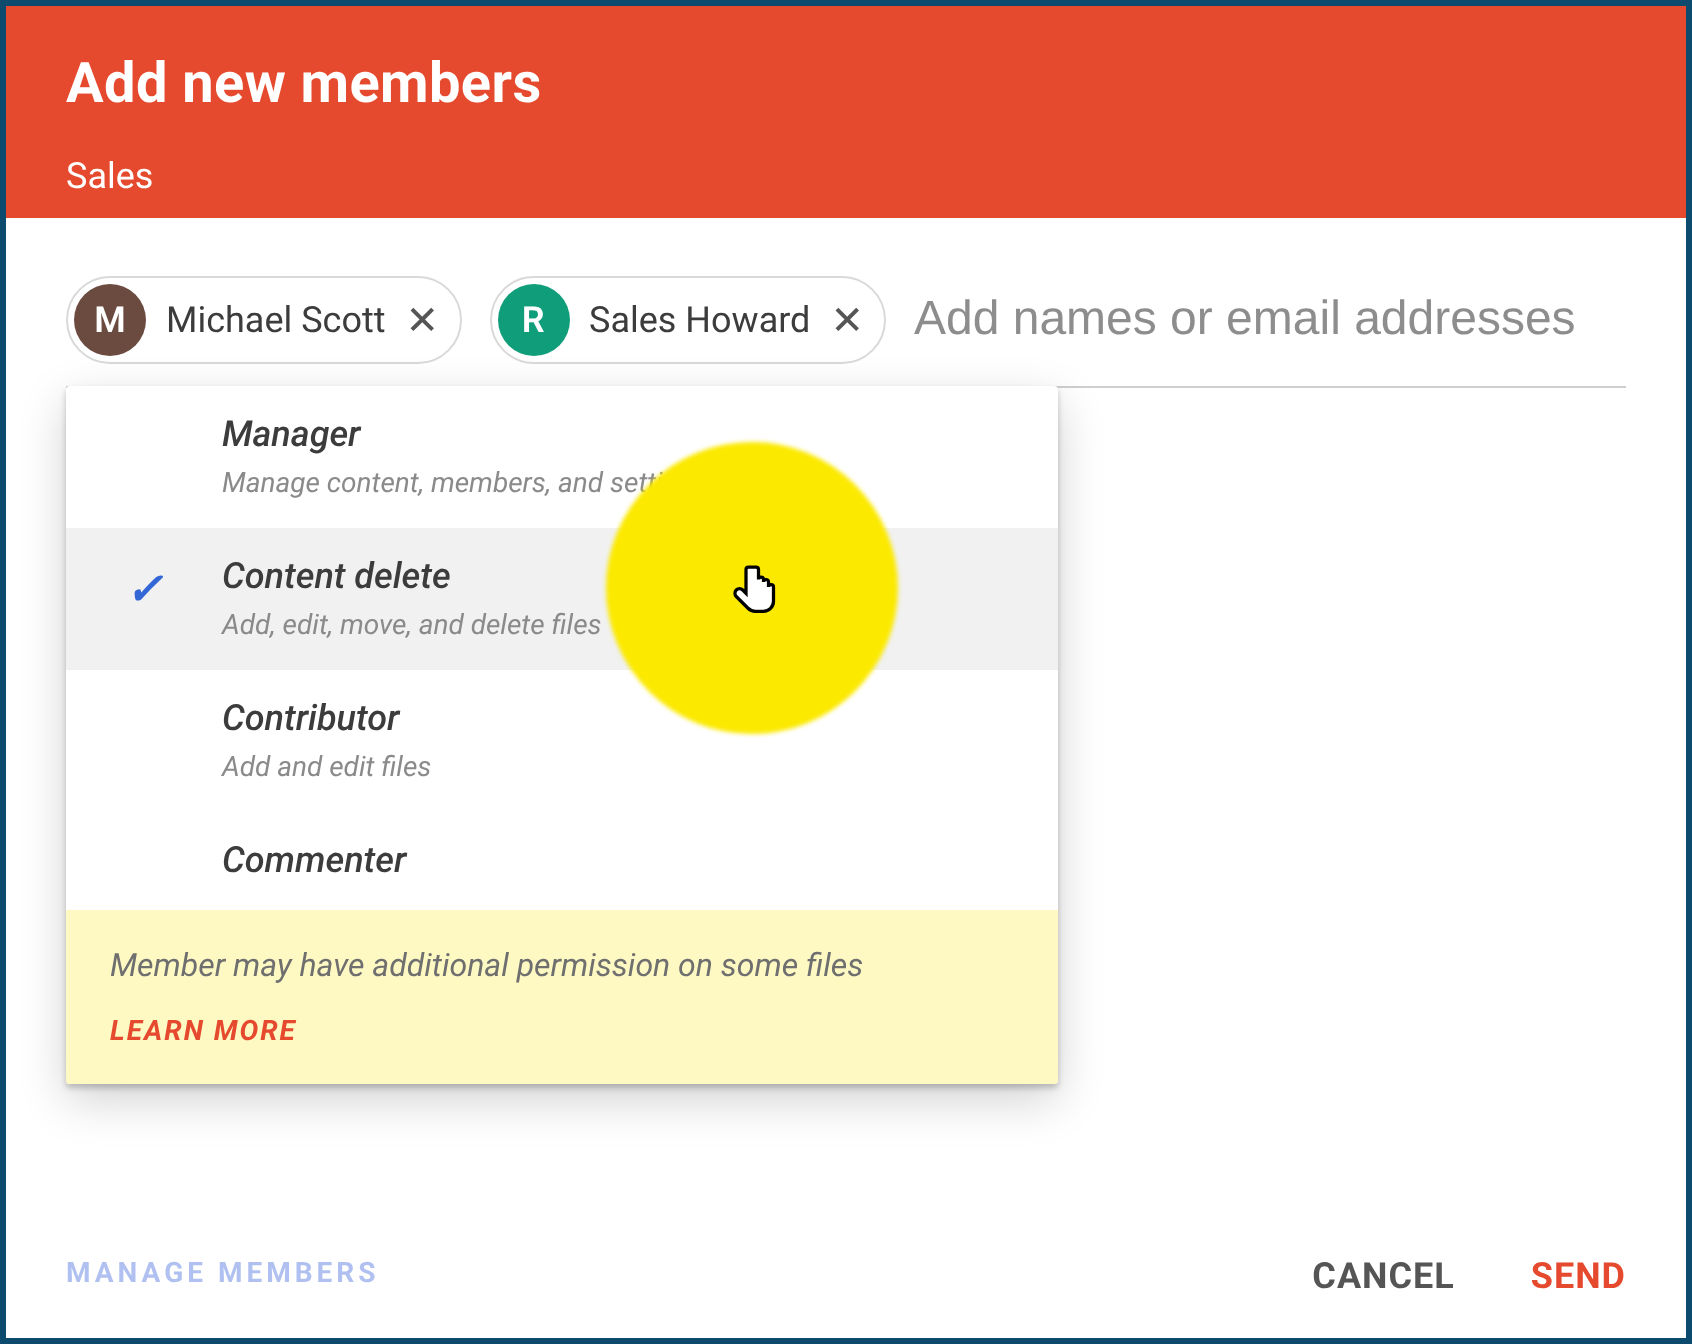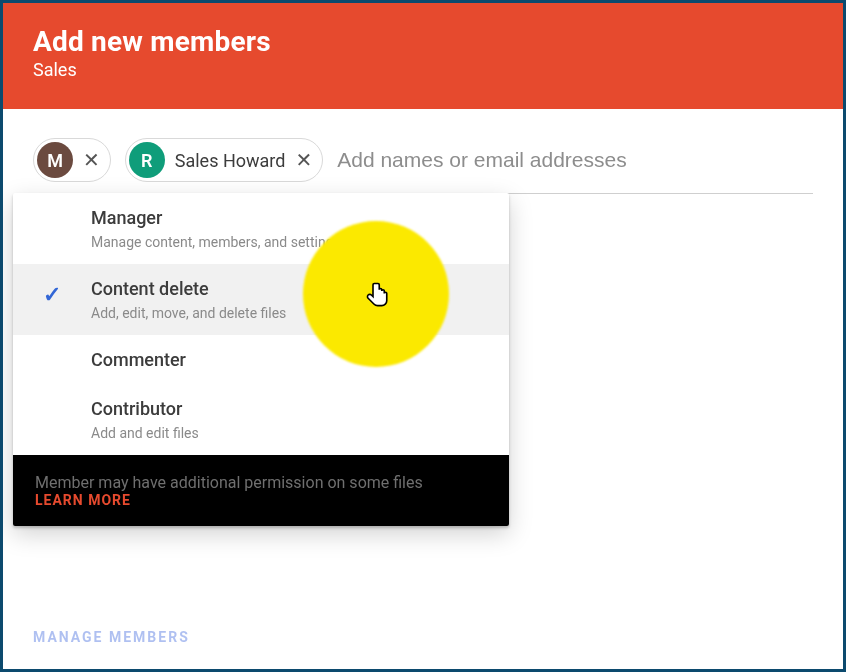--- a/index.html
+++ b/index.html
@@ -11,69 +11,70 @@
     overflow:hidden;
     background:#fff;
   }
   .header {
     background:#e64a2e;
     color:#fff;
     padding:22px 30px 16px 30px;
     height:106px;
   }
   .header h1 { font-size:28px; font-weight:700; letter-spacing:.2px;}
-  .header .sub { font-size:18px; font-weight:400; margin-top:1px;}
+  .header .sub { font-size:18px; font-weight:400; margin-top:20px;}
   .content { position:relative; padding:28px 30px 0 30px; }
   .chips-row { display:flex; align-items:center; gap:14px; height:46px; margin-bottom:6px;}
   .chip {
     display:flex; align-items:center;
     border:1px solid #d9d9d9; border-radius:22px;
     padding:3px 10px 3px 3px; gap:10px;
     font-size:18px; color:#3c3c3c; background:#fff;
   }
   .avatar {
     width:36px; height:36px; border-radius:50%;
     display:flex; align-items:center; justify-content:center;
     color:#fff; font-size:18px; font-weight:600;
   }
   .chip .rm { font-size:20px; color:#555; cursor:pointer; font-weight:400;}
   .placeholder-input {
-    flex:1; border:none; outline:none; font-size:21px; color:#a16207;
+    flex:1; border:none; outline:none; font-size:24px; color:#a16207;
   }
   .placeholder-input::placeholder { color:#8d8d8d; }
   .underline { height:1px; background:#cfcfcf; margin-top:10px; }
 
   .dropdown {
     position:absolute;
-    left:10px; top:190px;
+    left:30px; top:190px;
     width:496px;
     background:#fff;
     box-shadow: 0 2px 3px rgba(0,0,0,.22), 0 8px 24px rgba(0,0,0,.18);
     border-radius:2px;
     overflow:hidden;
+    font-style:italic;
   }
   .dd-item {
     padding:14px 22px 14px 78px;
     position:relative;
     cursor:pointer;
   }
   .dd-item.sel { background:#f1f1f1; }
   .dd-item .ttl { font-size:18px; color:#3c3c3c; font-weight:500; }
   .dd-item .desc { font-size:14px; color:#8a8a8a; margin-top:6px; }
   .check {
     position:absolute; left:30px; top:18px;
     color:#3367d6; font-size:22px; font-weight:700;
   }
   .dd-footer {
-    background:#000000;
+    background:#fef9c3;
     padding:18px 22px 18px 22px;
     color:#6f6f6f; font-size:16px;
   }
   .learn-more {
-    display:block; margin-top:0;
+    display:block; margin-top:16px;
     color:#e64a2e; font-size:14px; font-weight:700; letter-spacing:1px;
     cursor:pointer;
   }
   .manage-members {
     position:absolute; left:30px; bottom:24px;
     color:#1d4ed8; font-size:14px; font-weight:700; letter-spacing:2px;
     opacity:.35; text-transform:uppercase;
   }
   .actions {
     position:absolute; right:30px; bottom:20px;
@@ -106,20 +107,21 @@
     <h1>Add new members</h1>
     <div class="sub">Sales</div>
   </div>
 
   <div class="content">
     <div class="chips-row">
       <div class="chip">
         <div class="avatar" style="background:#6b4a3f">
           <span>M</span>
         </div>
+        <span>Michael Scott</span>
         <span class="rm">✕</span>
       </div>
       <div class="chip">
         <div class="avatar" style="background:#0f9d7a">
           <span>R</span>
         </div>
         <span>Sales Howard</span>
         <span class="rm">✕</span>
       </div>
       <input class="placeholder-input" placeholder="Add names or email addresses" style="">
@@ -131,33 +133,37 @@
     <div class="dd-item">
       <div class="ttl">Manager</div>
       <div class="desc">Manage content, members, and settings</div>
     </div>
     <div class="dd-item sel">
       <span class="check">✓</span>
       <div class="ttl">Content delete</div>
       <div class="desc">Add, edit, move, and delete files</div>
     </div>
     <div class="dd-item">
-      <div class="ttl">Commenter</div>
+      <div class="ttl">Contributor</div>
+      <div class="desc">Add and edit files</div>
     </div>
     <div class="dd-item">
-      <div class="ttl">Contributor</div>
-      <div class="desc">Add and edit files</div>
+      <div class="ttl">Commenter</div>
     </div>
     <div class="dd-footer">
       <span>Member may have additional permission on some files</span>
       <span class="learn-more">LEARN MORE</span>
     </div>
   </div>
 
   <div class="highlight"></div>
   <svg class="cursor" width="30" height="30" viewBox="0 0 24 24">
     <path fill="#fff" stroke="#000" stroke-width="1.3" d="M9 2c-.6 0-1 .4-1 1v9.5l-1.3-1.3c-.7-.7-1.9-.7-2.6 0-.7.7-.7 1.9 0 2.6l4.6 4.6c.8.8 1.9 1.3 3 1.3H15c2.2 0 4-1.8 4-4V10c0-.6-.4-1-1-1s-1 .4-1 1V8c0-.6-.4-1-1-1s-1 .4-1 1V7c0-.6-.4-1-1-1s-1 .4-1 1V3c0-.6-.4-1-1-1z"></path>
   </svg>
 
   <div class="manage-members">MANAGE MEMBERS</div>
 
+  <div class="actions">
+    <span class="btn cancel">CANCEL</span>
+    <span class="btn send">SEND</span>
+  </div>
 
 </div>
 
 </body></html>

